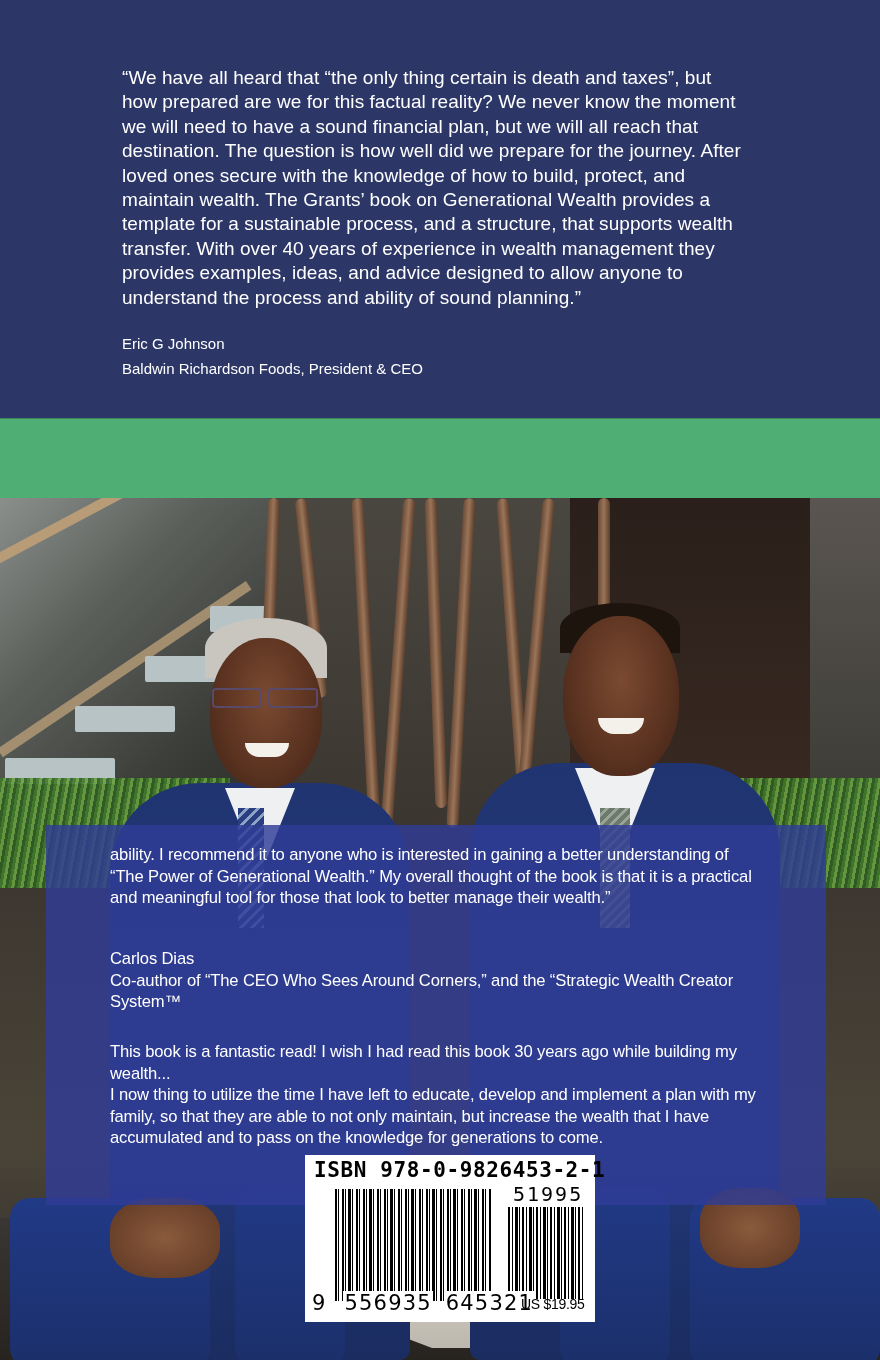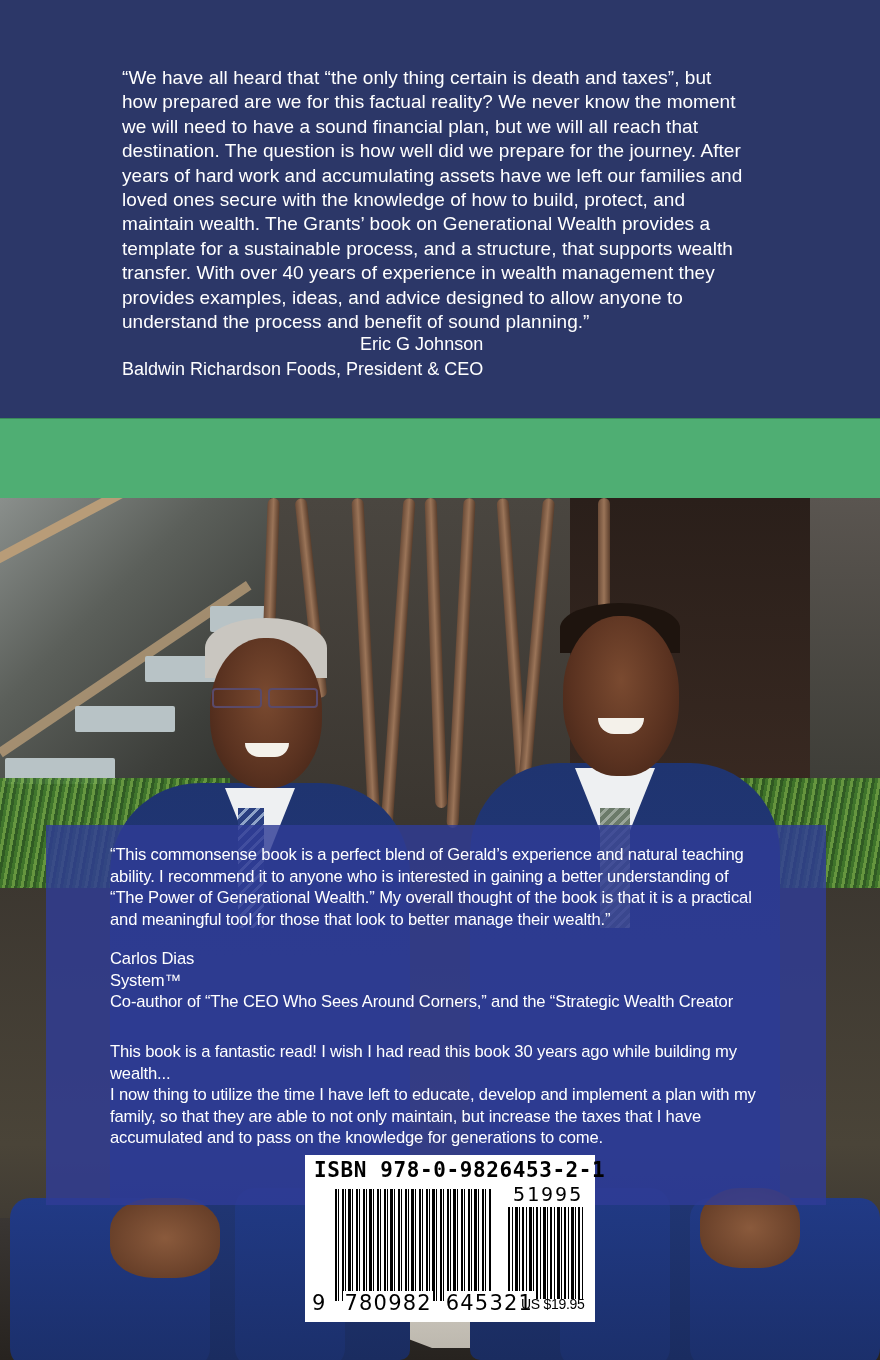--- a/index.html
+++ b/index.html
@@ -11,21 +11,21 @@
       position: absolute; left: 0; top: 0; width: 880px; height: 418px;
       background: #2c3768; color: #ffffff;
     }
     .top-quote {
       position: absolute; left: 122px; top: 66px; width: 640px;
       font-size: 19px; line-height: 24.4px; letter-spacing: 0.05px;
     }
     .top-quote .ln { display: block; white-space: nowrap; }
     .top-attrib {
       position: absolute; left: 122px; top: 332px;
-      font-size: 18px; line-height: 24.5px; text-align: right;
+      font-size: 15px; line-height: 24.5px;
     }
     .top-attrib .ln { display: block; white-space: nowrap; }
 
     
     .green-band {
       position: absolute; left: 0; top: 418px; width: 880px; height: 80px;
       background: #4fae73;
       border-top: 1px solid #3a8a5a;
     }
 
@@ -161,27 +161,26 @@
   </style>
 </head>
 <body>
 
 <section class="top-block">
   <div class="top-quote">
     <span class="ln">“We have all heard that “the only thing certain is death and taxes”, but</span>
     <span class="ln">how prepared are we for this factual reality?  We never know the moment</span>
     <span class="ln">we will need to have a sound financial plan, but we will all reach that</span>
     <span class="ln">destination.  The question is how well did we prepare for the journey. After</span>
-    <span class="ln">years of hard work and accumulating assets have we left our families and</span>
     <span class="ln">loved ones secure with the knowledge of how to build, protect, and</span>
     <span class="ln">maintain wealth.  The Grants’ book on Generational Wealth provides a</span>
     <span class="ln">template for a sustainable process, and a structure, that supports wealth</span>
     <span class="ln">transfer.  With over 40 years of experience in wealth management they</span>
     <span class="ln">provides examples, ideas, and advice designed to allow anyone to</span>
-    <span class="ln">understand the process and benefit of sound planning.”</span>
+    <span class="ln">understand the process and ability of sound planning.”</span>
   </div>
   <div class="top-attrib">
     <span class="ln">Eric G Johnson</span>
     <span class="ln">Baldwin Richardson Foods, President &amp; CEO</span>
   </div>
 </section>
 
 <div class="green-band"></div>
 
 <div class="photo">
@@ -231,46 +230,45 @@
   <div class="leg" style="left:10px;top:700px;width:200px;height:170px;"></div>
   <div class="leg" style="left:235px;top:690px;width:110px;height:180px;"></div>
   <div class="leg" style="left:560px;top:690px;width:110px;height:180px;"></div>
   <div class="leg" style="left:690px;top:700px;width:190px;height:170px;"></div>
   <div class="hand" style="left:110px;top:700px;width:110px;height:80px;"></div>
   <div class="hand" style="left:700px;top:690px;width:100px;height:80px;"></div>
 </div>
 
 <section class="quote-box">
   <div class="block qb-q1">
-    <span class="ln">“This commonsense book is a perfect blend of Gerald’s experience and natural teaching</span>
     <span class="ln">ability. I recommend it to anyone who is interested in gaining a better understanding of</span>
     <span class="ln">“The Power of Generational Wealth.” My overall thought of the book is that it is a practical</span>
     <span class="ln">and meaningful tool for those that look to better manage their wealth.”</span>
   </div>
   <div class="block qb-a1">
     <span class="ln">Carlos Dias</span>
+    <span class="ln">Co-author of “The CEO Who Sees Around Corners,” and the “Strategic Wealth Creator</span>
     <span class="ln">System™</span>
-    <span class="ln">Co-author of “The CEO Who Sees Around Corners,” and the “Strategic Wealth Creator</span>
   </div>
   <div class="block qb-q2">
     <span class="ln">This book is a fantastic read! I wish I had read this book 30 years ago while building my</span>
     <span class="ln">wealth...</span>
     <span class="ln">I now thing to utilize the time I have left to educate, develop and implement a plan with my</span>
-    <span class="ln">family, so that they are able to not only maintain, but increase the taxes that I have</span>
+    <span class="ln">family, so that they are able to not only maintain, but increase the wealth that I have</span>
     <span class="ln">accumulated and to pass on the knowledge for generations to come.</span>
   </div>
   <div class="block qb-a2">
     <span class="ln">Nat Moore</span>
   </div>
 </section>
 
 <div class="barcode">
   <div class="isbn-text">ISBN 978-0-9826453-2-1</div>
   <div class="price-code">51995</div>
   <div class="bars-main"></div>
   <div class="bars-addon"></div>
   <div class="ean-digits">
     <span>9</span>
-    <span style="margin-left:8px">780982</span>
+    <span style="margin-left:8px">556935</span>
     <span style="margin-left:4px">645321</span>
   </div>
   <div class="price">US $19.95</div>
 </div>
 
 </body></html>

